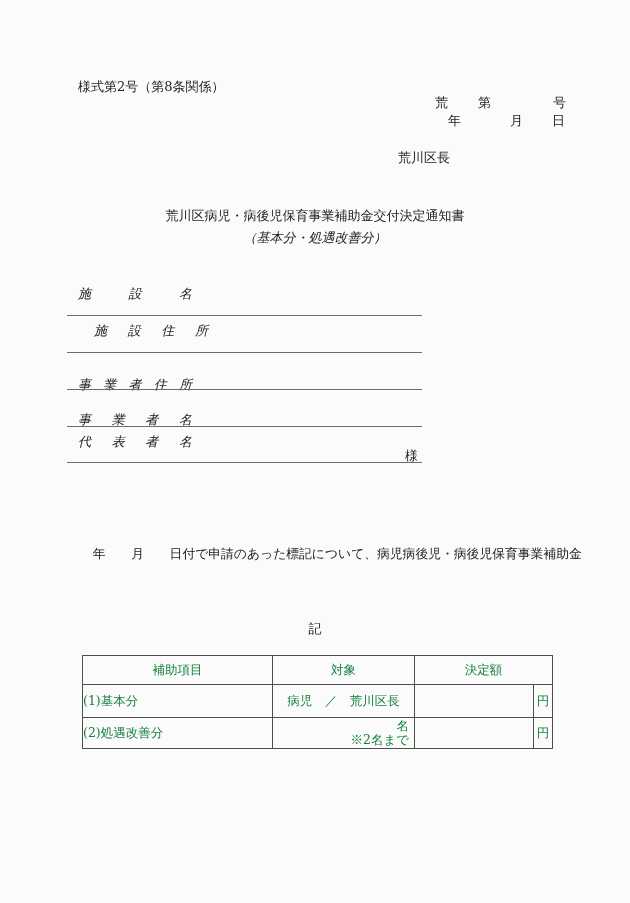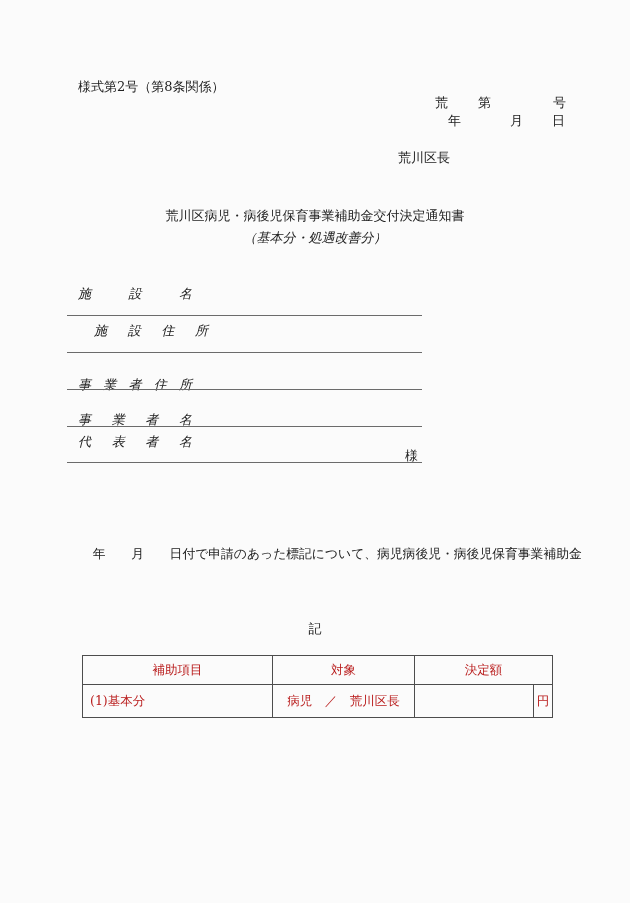--- a/index.html
+++ b/index.html
@@ -65,38 +65,38 @@
   
   #ki-marker { left: 0; top: 621px; width: 630px; text-align: center; }
 
   
   #decision-table-wrap { left: 82px; top: 655px; }
   table {
     border-collapse: collapse;
     table-layout: fixed;
     width: 470px;
     font-size: 12.5px;
-    color: #b91c1c;
+    color: #15803d;
   }
   td, th {
     border: 1px solid #4d4d4d;
     font-weight: normal;
     padding: 0;
     overflow: hidden;
   }
   .col-item   { width: 190px; }
   .col-target { width: 142px; }
   .col-amount { width: 119px; }
   .col-unit   { width: 19px;  }
   .row-head  { height: 29px; }
   .row-1     { height: 33px; }
   .row-2     { height: 31px; }
   .row-3     { height: 30px; }
   .cell-center { text-align: center; }
-  .cell-left   { text-align: left; padding-left: 7px; }
+  .cell-left   { text-align: left; }
   .cell-right  { text-align: right; padding-right: 5px; line-height: 14px; }
   .cell-ghost  { border-left: none; border-bottom: none; background: transparent; }
 </style>
 </head>
 <body>
 
 <div id="page">
 
   <div id="form-number" class="abs fs">様式第2号（第8条関係）</div>
 
@@ -148,17 +148,26 @@
         <th class="cell-center">補助項目</th>
         <th class="cell-center">対象</th>
         <th class="cell-center" colspan="2">決定額</th>
       </tr>
       <tr class="row-1">
         <td class="cell-left">(1)基本分</td>
         <td class="cell-center">病児　／　荒川区長</td>
         <td></td>
         <td class="cell-center">円</td>
       </tr>
+      <tr class="row-2">
+        <td class="cell-left">(2)処遇改善分</td>
+        <td class="cell-right">
+          <div>名</div>
+          <div>※2名まで</div>
+        </td>
+        <td></td>
+        <td class="cell-center">円</td>
+      </tr>
     </tbody>
       </table>
   </div>
 
 </div>
 
 </body></html>

